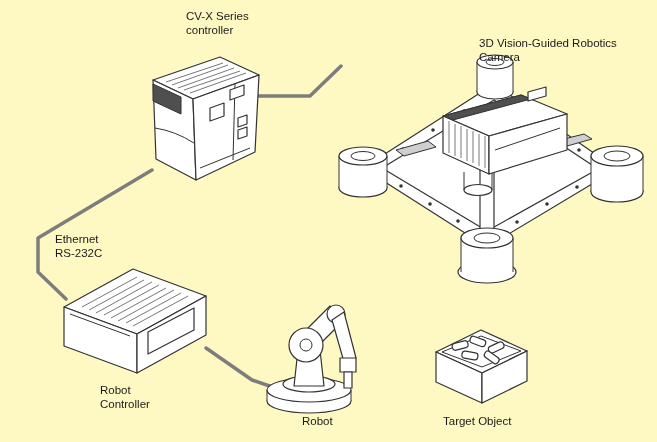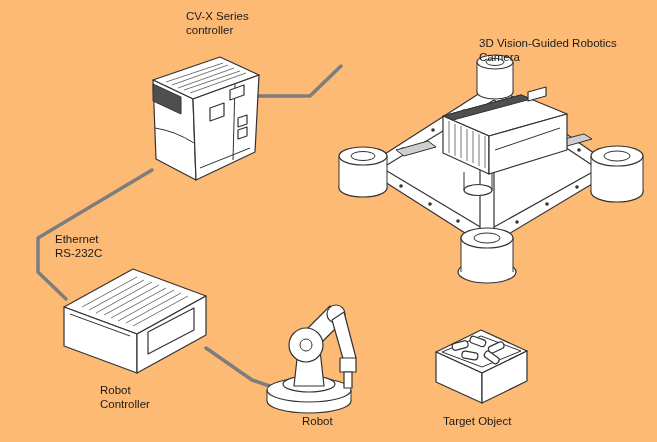--- a/index.html
+++ b/index.html
@@ -1,16 +1,16 @@
 <!DOCTYPE html>
 <html><head>
 <meta charset="utf-8">
 <style>
   html,body{margin:0;padding:0;background:#fff;}
-  .stage{position:relative;width:657px;height:442px;background:#fdba74;overflow:hidden;
+  .stage{position:relative;width:657px;height:442px;background:#fef9c3;overflow:hidden;
          font-family:"Liberation Sans",sans-serif;}
   svg{display:block;}
   text{font-family:"Liberation Sans",sans-serif;font-size:11.5px;fill:#1a1a1a;}
   .art{fill:#ffffff;stroke:#333333;stroke-width:1.2;stroke-linejoin:round;}
   .ln{fill:none;stroke:#333333;stroke-width:1;}
   .lnthin{fill:none;stroke:#555555;stroke-width:0.8;}
   .dark{fill:#4f4f4f;stroke:#333333;stroke-width:1;}
   .mid{fill:#cfcfcf;stroke:#333333;stroke-width:1;}
   .cable{fill:none;stroke:#7d7d7d;stroke-width:3.5;stroke-linecap:round;stroke-linejoin:round;}
   .rivet{fill:#333333;stroke:none;}

